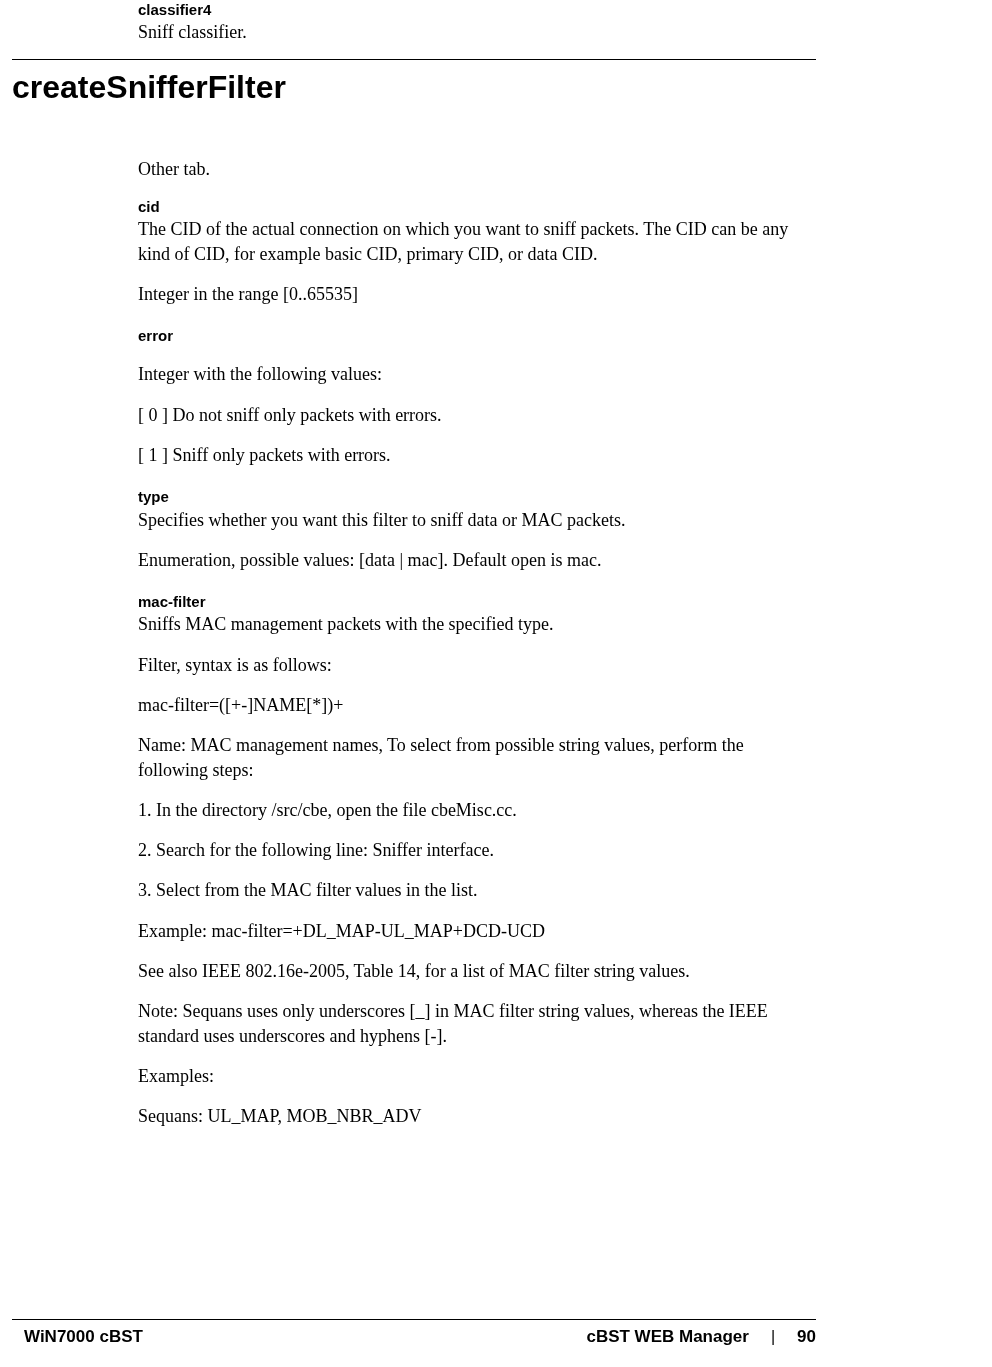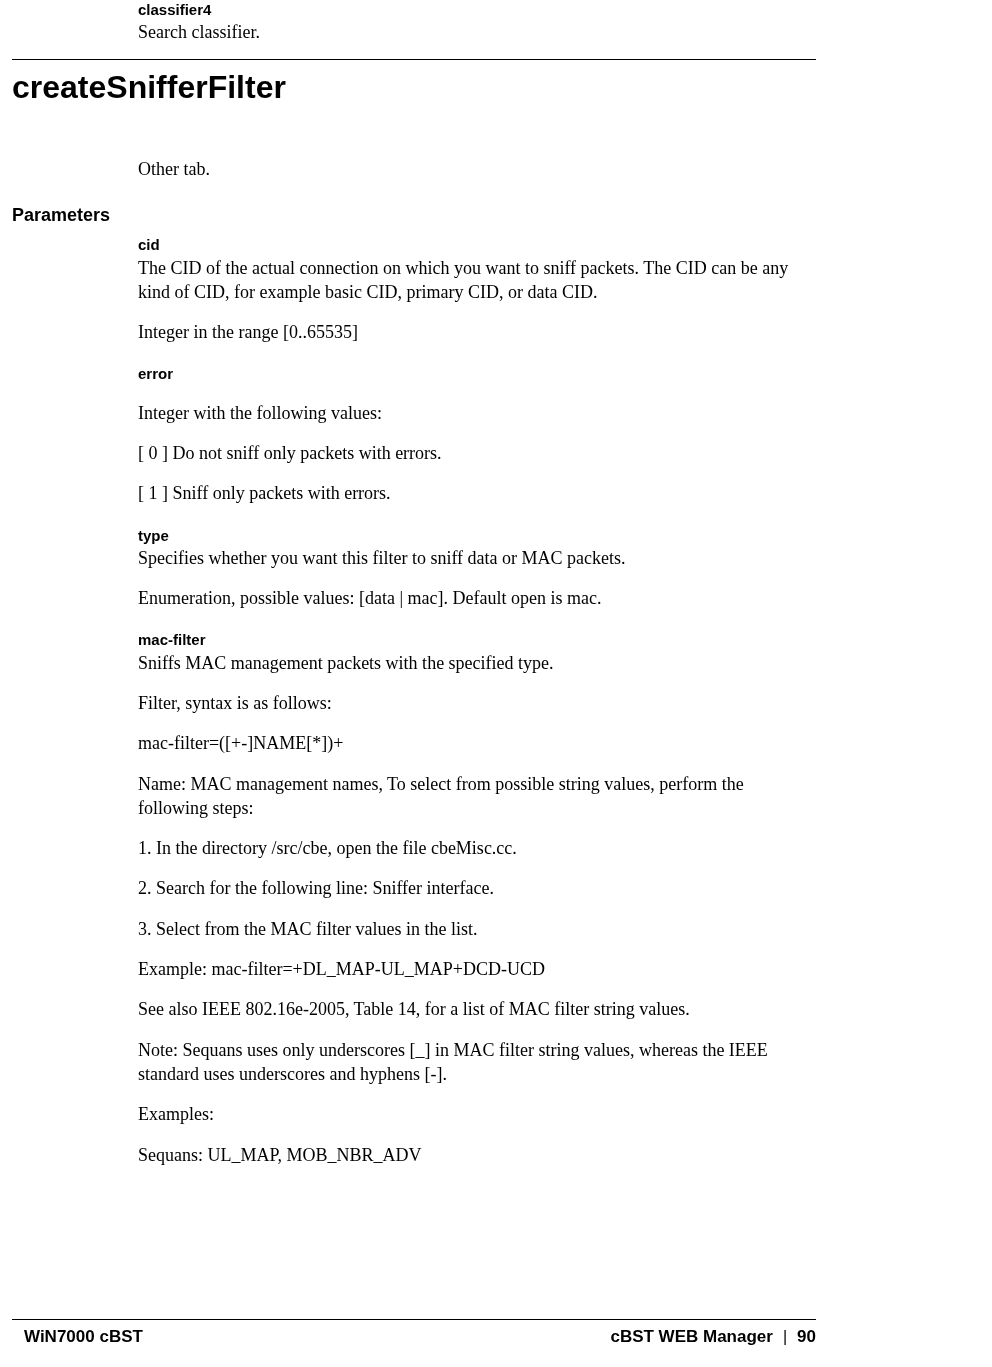--- a/index.html
+++ b/index.html
@@ -77,46 +77,45 @@
   }
   .footer-row {
     display: flex;
     justify-content: space-between;
     align-items: flex-start;
     margin-left: 12px;
   }
   .footer-right {
     display: flex;
     align-items: baseline;
-    gap: 10px;
+    gap: 22px;
   }
   .footer-sep {
     font-weight: normal;
     font-size: 16px;
   }
 </style>
 </head>
 <body>
 
 <div class="page">
 
   <div class="indent param-row">
     <div class="param-name">classifier4</div>
-    <div class="body-text">Search classifier.</div>
+    <div class="body-text">Sniff classifier.</div>
   </div>
 
   <hr class="h-rule-top">
 
   <h1 class="section">createSnifferFilter</h1>
 
   <div class="indent">
     <p class="body-text">Other tab.</p>
   </div>
 
-  <h2 class="sub">Parameters</h2>
 
   <div class="indent param-block" style="margin-top:8px;">
     <div class="param-name small">cid</div>
     <div class="body-text">The CID of the actual connection on which you want to sniff packets. The CID can be any kind of CID, for example basic CID, primary CID, or data CID.</div>
     <p class="body-text">Integer in the range [0..65535]</p>
   </div>
 
   <div class="indent param-block">
     <div class="param-name small">error</div>
     <p class="body-text">Integer with the following values:</p>

